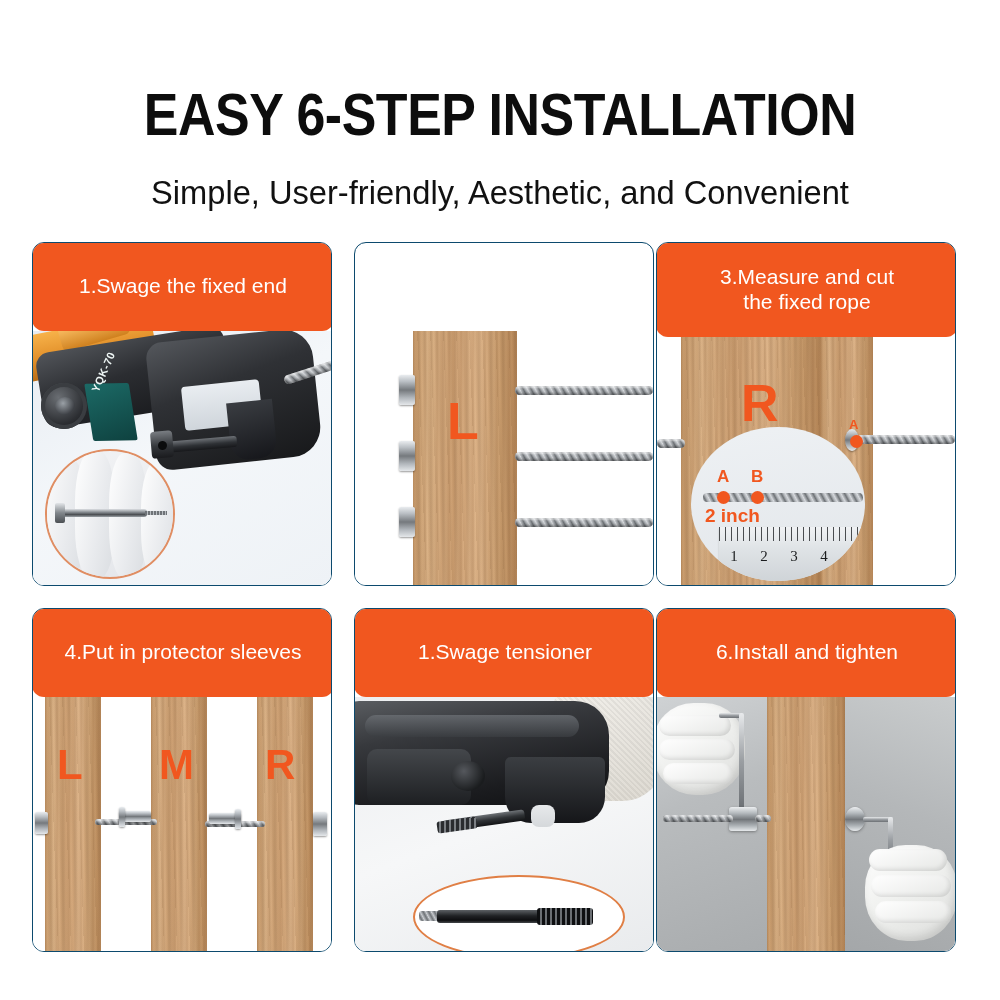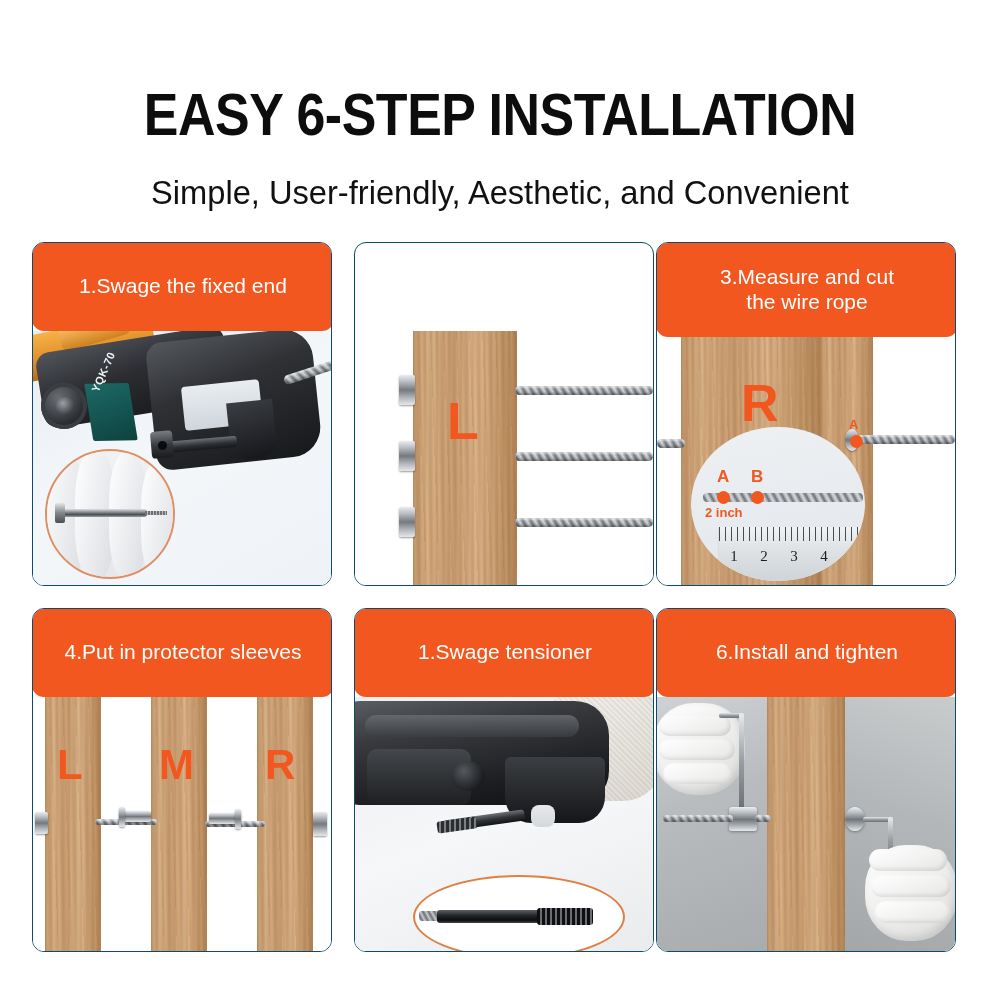--- a/index.html
+++ b/index.html
@@ -331,41 +331,41 @@
         <div class="cable" style="left:160px;top:55px;width:138px;"></div>
         <div class="cable" style="left:160px;top:121px;width:138px;"></div>
         <div class="cable" style="left:160px;top:187px;width:138px;"></div>
       </div>
     </div>
 
     <div class="panel r0 c2">
       <div class="phead two">
         <span>
           <span>3.Measure and cut</span><br>
-          <span>the wire rope</span>
+          <span>the fixed rope</span>
         </span>
       </div>
       <div class="pbody">
         <div class="wood" style="left:24px;top:0;width:140px;height:254px;"></div>
         <div class="wood" style="left:164px;top:0;width:52px;height:254px;"></div>
         <div class="woodlbl" style="left:84px;top:42px;font-size:52px;">R</div>
 
         <div class="cable" style="left:0px;top:108px;width:28px;"></div>
         <div class="cable" style="left:200px;top:104px;width:98px;"></div>
         <div class="fitting" style="left:188px;top:98px;width:14px;height:22px;border-radius:50%;"></div>
         <div class="dot" style="left:193px;top:104px;"></div>
         <div class="lbl" style="left:192px;top:86px;font-size:13px;">A</div>
 
         <div class="m-oval">
           <div class="m-cable"></div>
           <div class="dot" style="left:26px;top:64px;"></div>
           <div class="dot" style="left:60px;top:64px;"></div>
           <div class="lbl" style="left:26px;top:40px;font-size:17px;">A</div>
           <div class="lbl" style="left:60px;top:40px;font-size:17px;">B</div>
-          <div class="lbl" style="left:14px;top:78px;font-size:13px;">2 inch</div>
+          <div class="lbl" style="left:14px;top:78px;font-size:19px;">2 inch</div>
 
           <div class="ruler">
             <div class="ruler-ticks"></div>
             <div class="ruler-nums">
               <span>1</span>
               <span>2</span>
               <span>3</span>
               <span>4</span>
               <span>5</span>
             </div>

